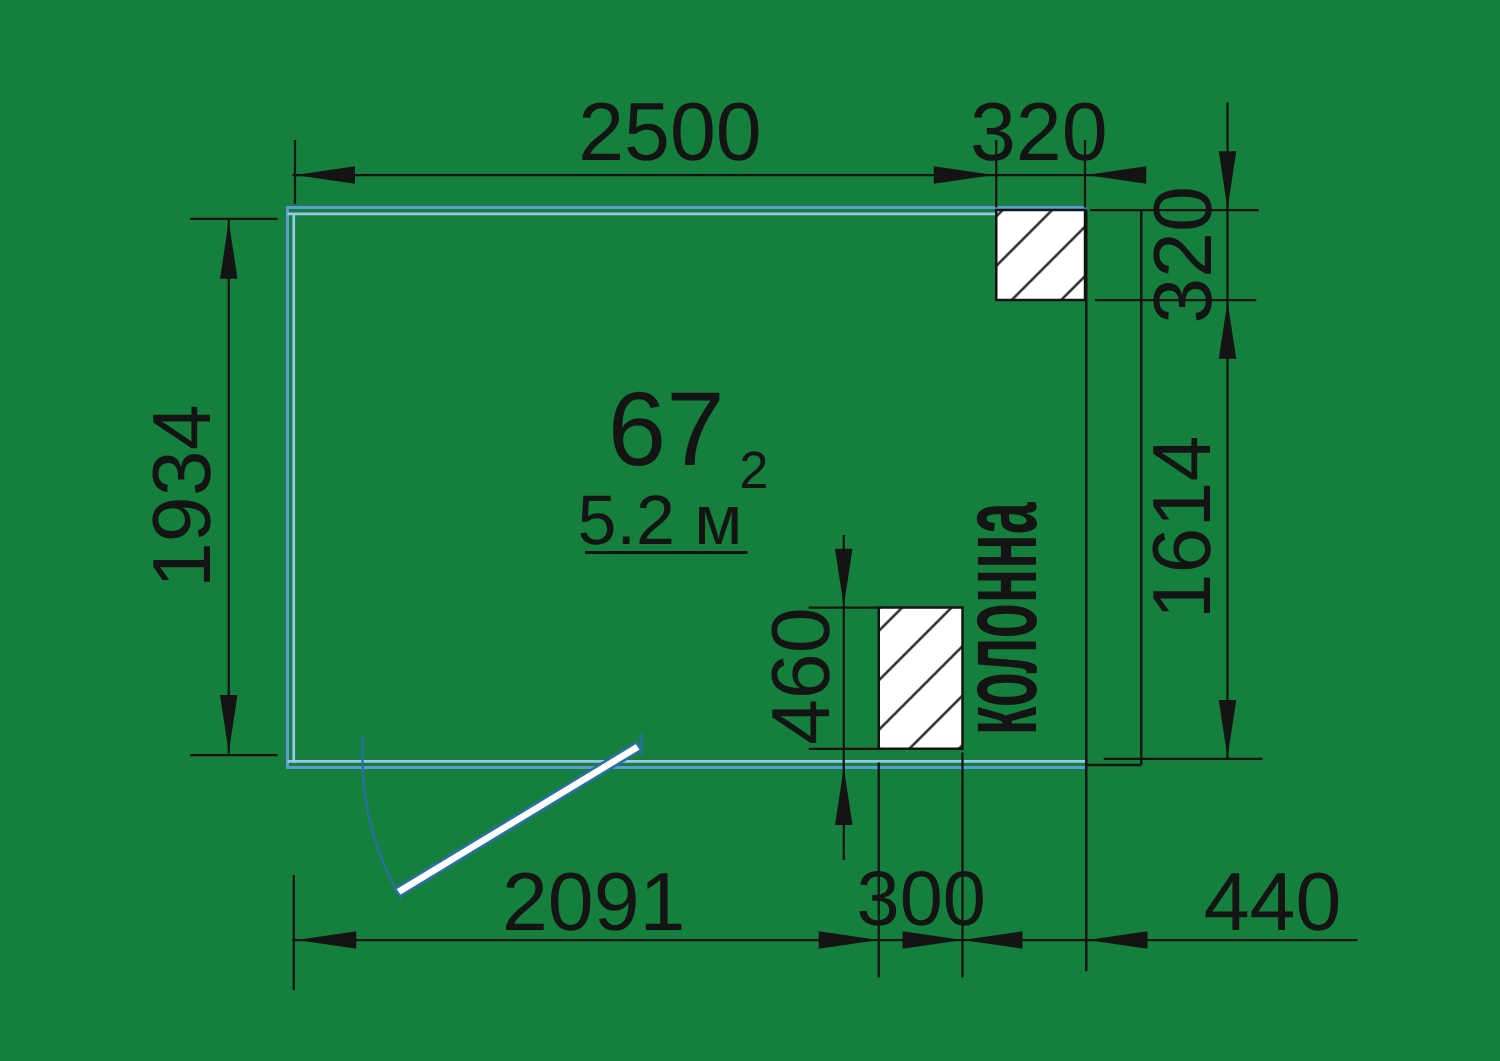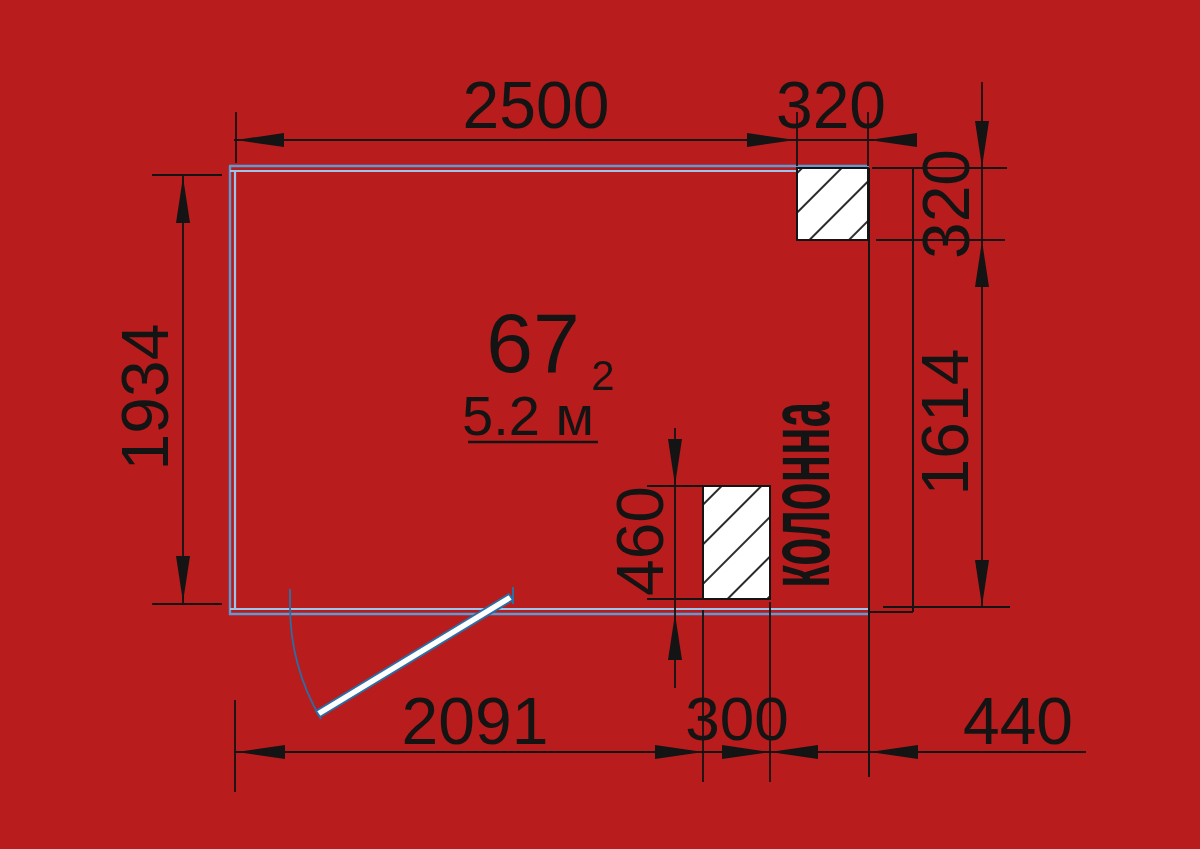--- a/index.html
+++ b/index.html
@@ -5,21 +5,21 @@
   html, body {
     margin: 0;
     padding: 0;
     background: #ffffff;
     font-family: "Liberation Sans", sans-serif;
   }
   .canvas {
     position: relative;
     width: 1200px;
     height: 849px;
-    background: #b91c1c;
+    background: #15803d;
     overflow: hidden;
   }
   svg { position: absolute; left: 0; top: 0; }
   text {
     font-family: "Liberation Sans", sans-serif;
     fill: #141414;
   }
   .dim-text  { font-size: 66px; }
   .dim-text-sm { font-size: 62px; }
   .room-number { font-size: 84px; }

